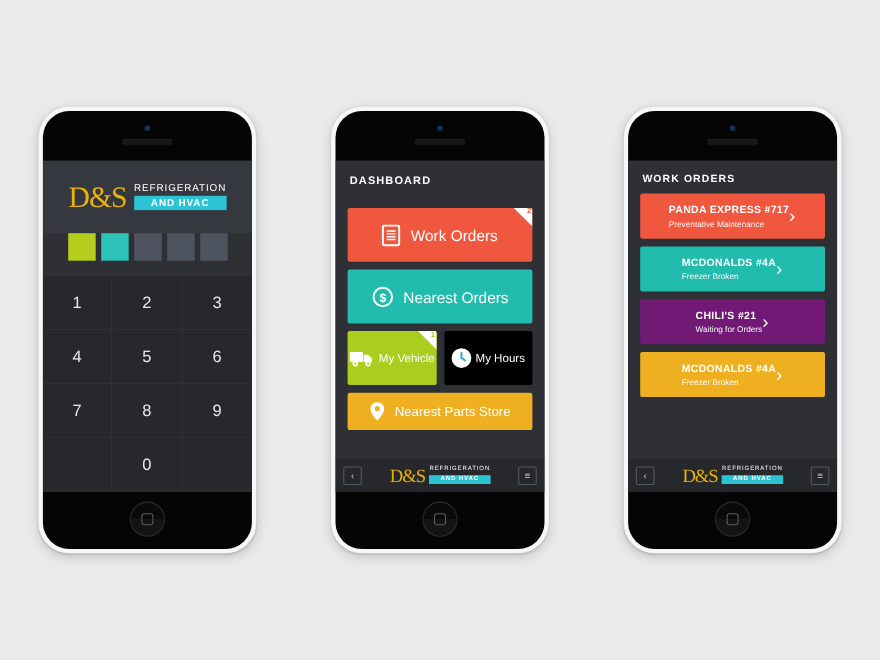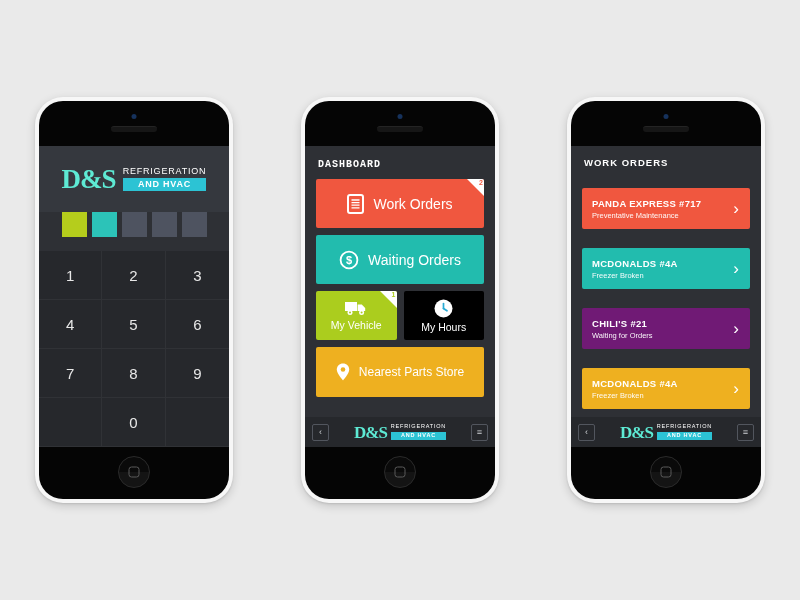--- a/index.html
+++ b/index.html
@@ -95,24 +95,24 @@
     transform: translate(-50%,-50%);
     width: 11px; height: 11px;
     border: 1px solid #5a5a5a;
     border-radius: 3px;
   }
 
   
   .logo { display: flex; align-items: center; gap: 7px; }
   .logo-ds {
     font-family: "Liberation Serif", serif;
-    color: #5eead4;
+    color: #eab308;
     letter-spacing: -1px;
     line-height: 1;
-    font-weight: 700;
+    font-weight: 400;
   }
   .logo-txt { display: flex; flex-direction: column; gap: 2px; }
   .logo-line1 {
     color: #fff;
     font-weight: normal;
     letter-spacing: 0.8px;
     line-height: 1;
   }
   .logo-line2 {
     background: #2cc3d4;
@@ -173,43 +173,41 @@
   }
   .key:nth-child(3n) { border-right: none; }
   .key.blank { color: transparent; }
 
   
   .p2-title {
     color: #ffffff;
     font-size: 10px;
     font-weight: bold;
     letter-spacing: 1px;
-    padding: 13px 13px 9px;
-    font-family: Liberation Mono, monospace;
+    padding: 13px 13px 19px;
   }
   .tiles { padding: 0 11px; display: flex; flex-direction: column; gap: 7px; }
   .tile {
     position: relative;
     border-radius: 2px;
     display: flex;
     align-items: center;
     justify-content: center;
     gap: 9px;
     color: #fff;
     overflow: hidden;
   }
   .tile-lg { height: 49px; font-size: 14px; }
   .tile-sm {
     height: 49px;
-    flex-direction: column;
     gap: 3px;
     font-size: 10.5px;
     flex: 1;
   }
-  .tile-wide { height: 50px; font-size: 12px; }
+  .tile-wide { height: 34px; font-size: 12px; }
   .tile-row { display: flex; gap: 7px; }
   .tile-label { font-weight: 500; }
 
   .badge-corner {
     position: absolute;
     top: 0; right: 0;
     width: 0; height: 0;
     border-style: solid;
     border-width: 0 17px 17px 0;
     border-color: transparent #ffffff transparent transparent;
@@ -267,24 +265,23 @@
     font-weight: bold;
     letter-spacing: 1px;
     padding: 11px 13px 8px;
   }
   .wo-list { padding: 0 11px; display: flex; flex-direction: column; gap: 7px; }
   .wo {
     height: 41px;
     border-radius: 2px;
     display: flex;
     align-items: center;
-    justify-content: space-between;
+    justify-content: center;
     padding: 0 11px 0 10px;
     color: #fff;
-    margin-top: 12px;
   }
   .wo-name { font-size: 9.5px; font-weight: bold; letter-spacing: 0.3px; }
   .wo-sub { font-size: 7.5px; margin-top: 2px; opacity: 0.95; }
   .chev { font-size: 17px; line-height: 1; font-weight: 300; }
 
   .p3-nav {
     margin-top: auto;
     background: #26282c;
     height: 30px;
     display: flex;
@@ -379,21 +376,21 @@
             <span class="tile-label">Work Orders</span>
           </div>
 
           <div class="tile tile-lg" style="background:#22bcae">
             <span>
               <svg width="20" height="20" viewBox="0 0 20 20">
                 <circle cx="10" cy="10" r="8.4" fill="none" stroke="#fff" stroke-width="1.8"></circle>
                 <text x="10" y="14.3" font-size="11" font-weight="bold" fill="#fff" text-anchor="middle" font-family="Liberation Sans, sans-serif">$</text>
               </svg>
             </span>
-            <span class="tile-label">Waiting Orders</span>
+            <span class="tile-label">Nearest Orders</span>
           </div>
 
           <div class="tile-row">
             <div class="tile tile-sm" style="background:#abcd1e">
               <span class="badge-corner"></span>
               <span class="badge-num" style="color:#abcd1e">1</span>
               <span>
                 <svg width="24" height="16" viewBox="0 0 24 16">
                   <path d="M1 2 h12 v9 h-12 z" fill="#fff"></path>
                   <path d="M13.6 4.6 h4.2 l3.4 3.4 v3 h-7.6 z" fill="#fff"></path>

